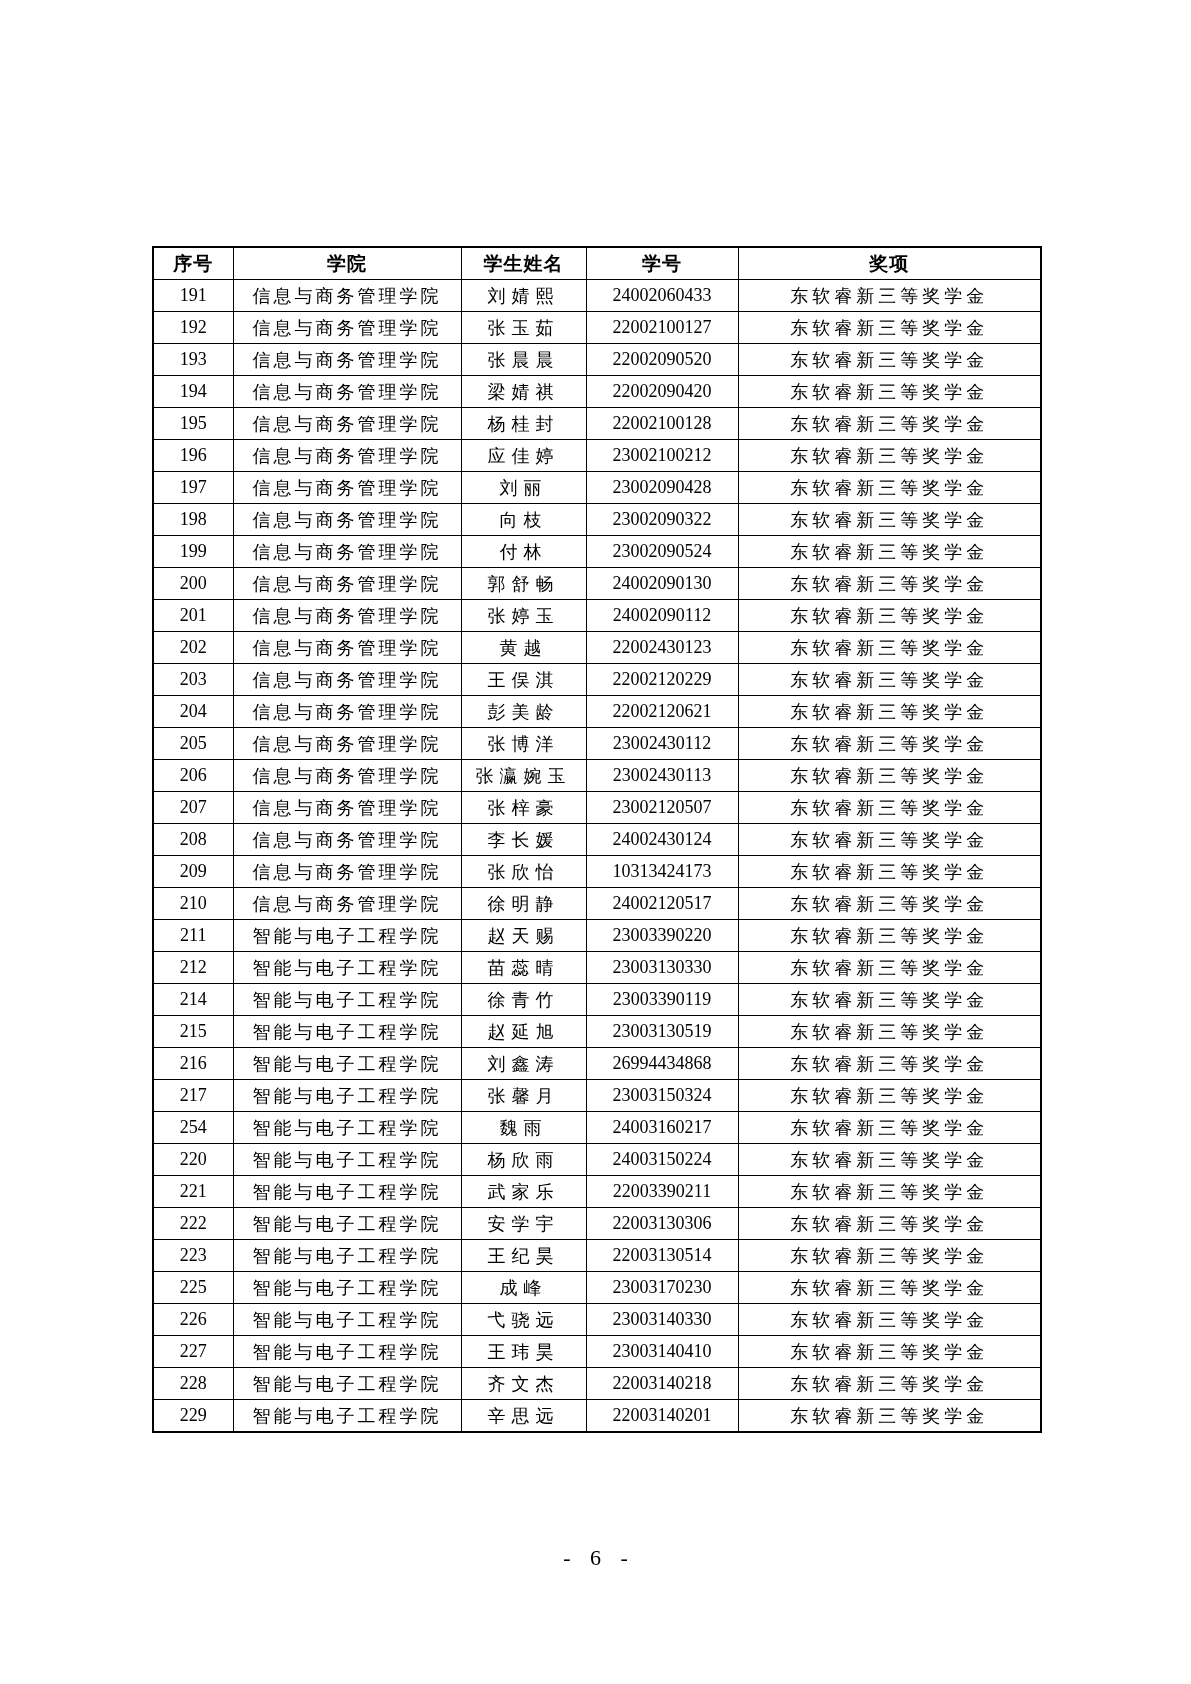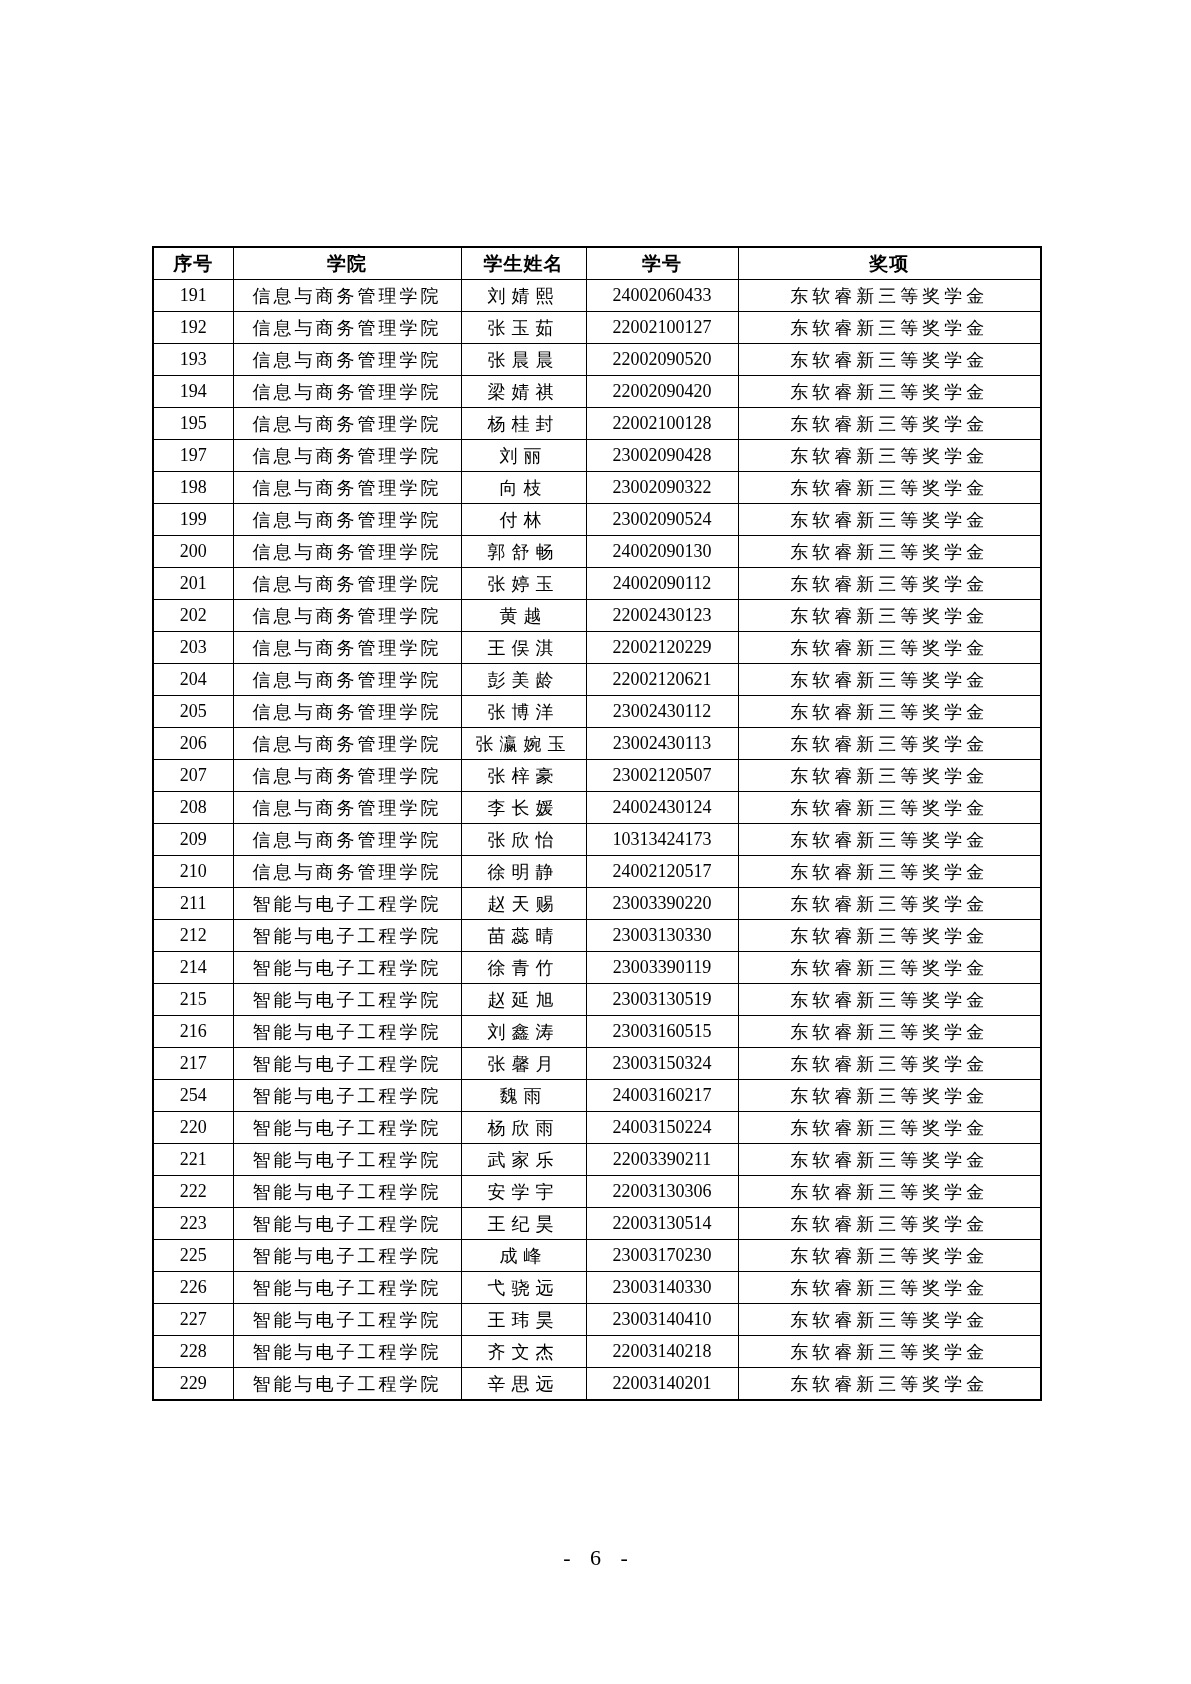--- a/index.html
+++ b/index.html
@@ -123,20 +123,27 @@
           <td class="cell-award">东软睿新三等奖学金</td>
         </tr>
         <tr>
           <td class="cell-no">195</td>
           <td class="cell-college">信息与商务管理学院</td>
           <td class="cell-name">杨桂封</td>
           <td class="cell-id">22002100128</td>
           <td class="cell-award">东软睿新三等奖学金</td>
         </tr>
         <tr>
+          <td class="cell-no">196</td>
+          <td class="cell-college">信息与商务管理学院</td>
+          <td class="cell-name">应佳婷</td>
+          <td class="cell-id">23002100212</td>
+          <td class="cell-award">东软睿新三等奖学金</td>
+        </tr>
+        <tr>
           <td class="cell-no">197</td>
           <td class="cell-college">信息与商务管理学院</td>
           <td class="cell-name">刘丽</td>
           <td class="cell-id">23002090428</td>
           <td class="cell-award">东软睿新三等奖学金</td>
         </tr>
         <tr>
           <td class="cell-no">198</td>
           <td class="cell-college">信息与商务管理学院</td>
           <td class="cell-name">向枝</td>
@@ -252,21 +259,21 @@
           <td class="cell-no">215</td>
           <td class="cell-college">智能与电子工程学院</td>
           <td class="cell-name">赵延旭</td>
           <td class="cell-id">23003130519</td>
           <td class="cell-award">东软睿新三等奖学金</td>
         </tr>
         <tr>
           <td class="cell-no">216</td>
           <td class="cell-college">智能与电子工程学院</td>
           <td class="cell-name">刘鑫涛</td>
-          <td class="cell-id">23003160515</td>
+          <td class="cell-id">26994434868</td>
           <td class="cell-award">东软睿新三等奖学金</td>
         </tr>
         <tr>
           <td class="cell-no">217</td>
           <td class="cell-college">智能与电子工程学院</td>
           <td class="cell-name">张馨月</td>
           <td class="cell-id">23003150324</td>
           <td class="cell-award">东软睿新三等奖学金</td>
         </tr>
         <tr>

